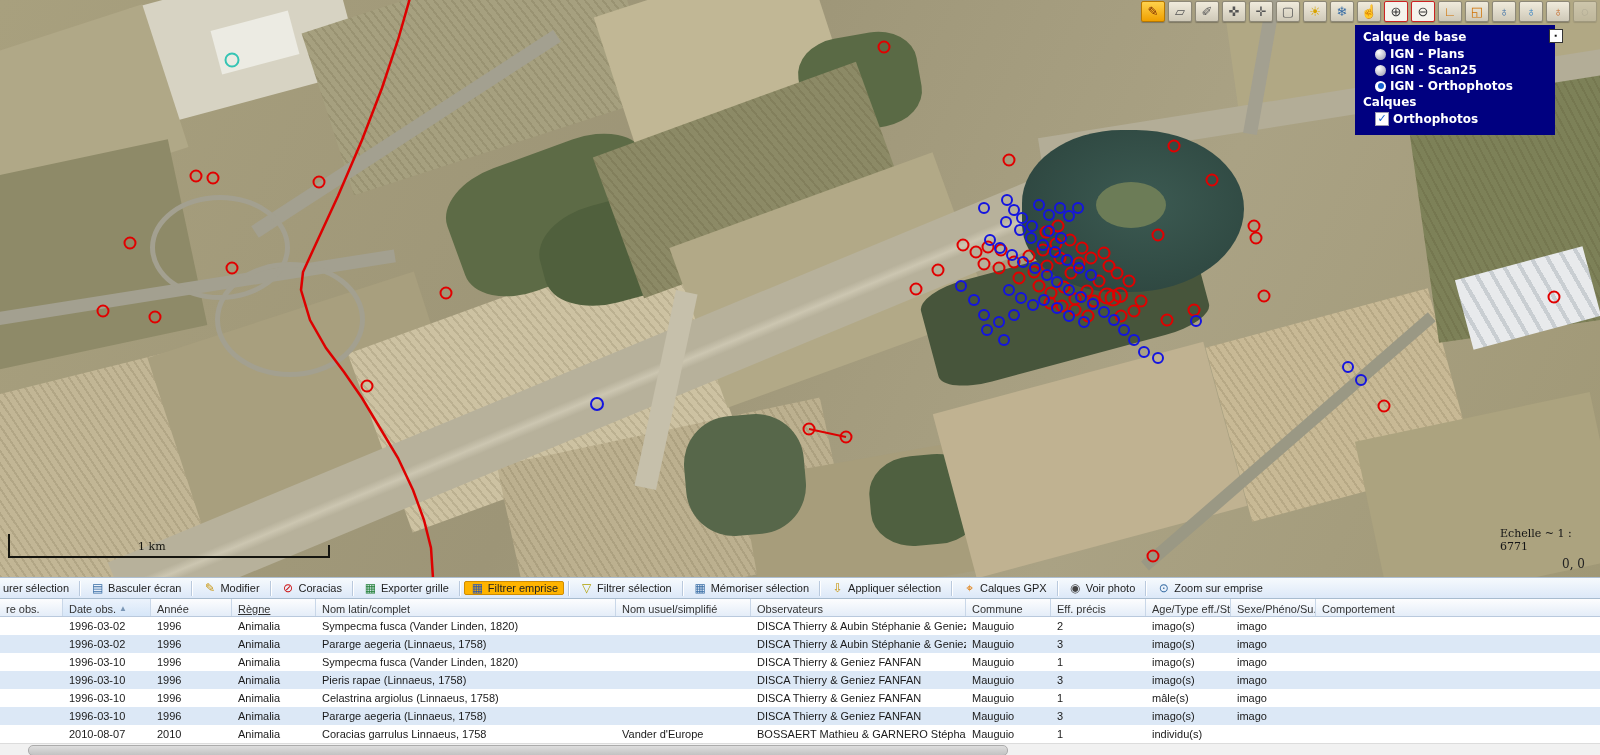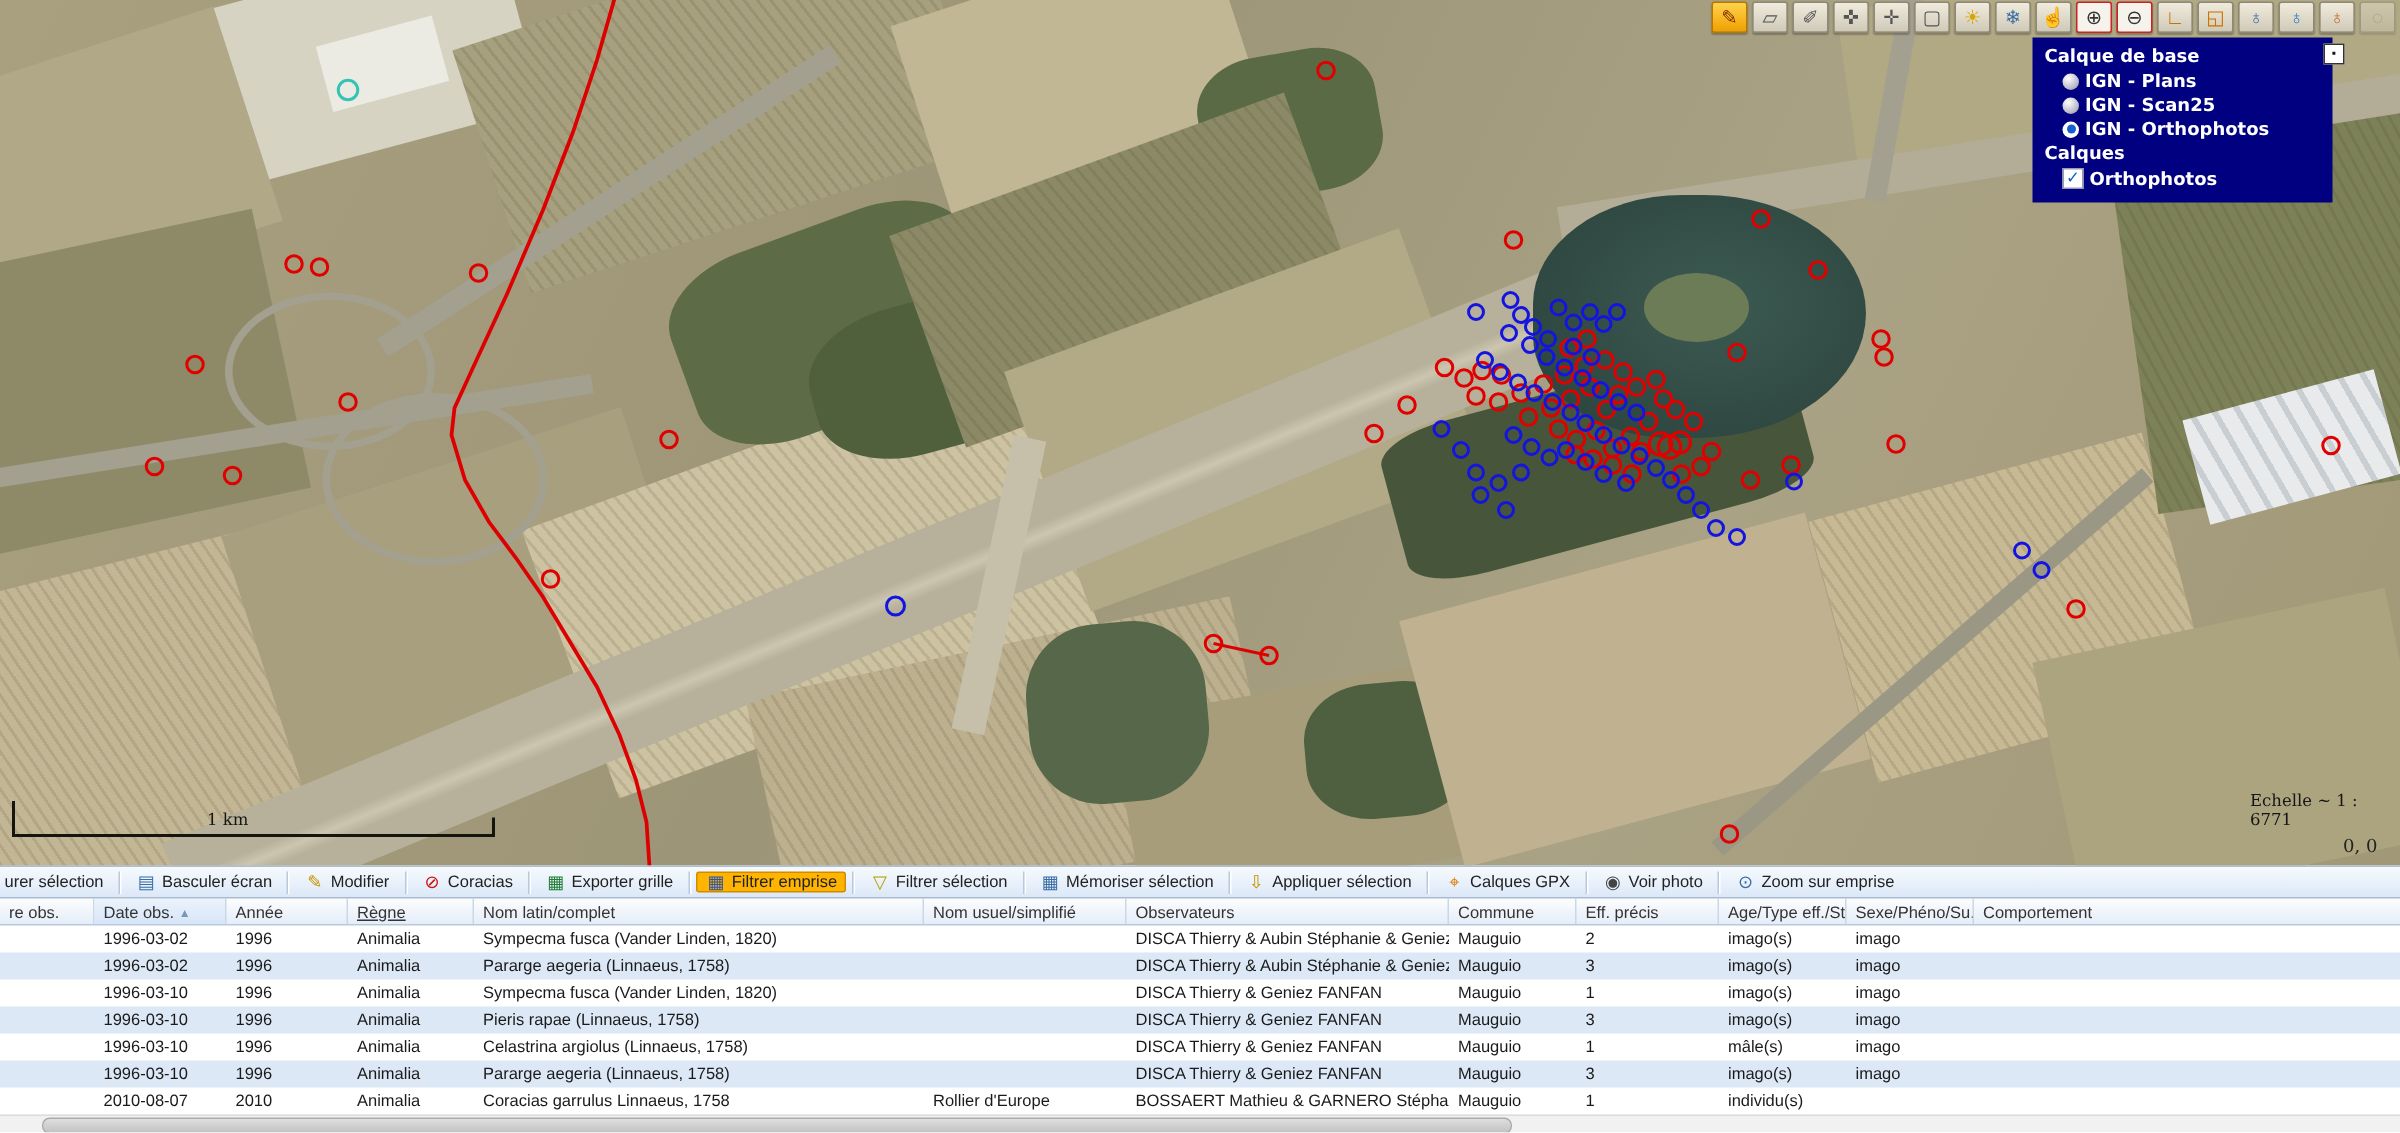--- a/index.html
+++ b/index.html
@@ -498,21 +498,21 @@
           <div class="cell" style="width: 85px;">imago(s)</div>
           <div class="cell" style="width: 85px;">imago</div>
           <div class="cell" style="width: 286px;"></div>
         </div>
         <div class="row">
           <div class="cell" style="width: 63px;"></div>
           <div class="cell" style="width: 88px;">2010-08-07</div>
           <div class="cell" style="width: 81px;">2010</div>
           <div class="cell" style="width: 84px;">Animalia</div>
           <div class="cell" style="width: 300px;">Coracias garrulus Linnaeus, 1758</div>
-          <div class="cell" style="width: 135px;">Rollier d'Europe</div>
+          <div class="cell" style="width: 135px;">Vander d'Europe</div>
           <div class="cell" style="width: 215px;">BOSSAERT Mathieu &amp; GARNERO Stéphanie</div>
           <div class="cell" style="width: 85px;">Mauguio</div>
           <div class="cell" style="width: 95px;">1</div>
           <div class="cell" style="width: 85px;">individu(s)</div>
           <div class="cell" style="width: 85px;"></div>
           <div class="cell" style="width: 286px;"></div>
         </div>
       </div>
   </div>
 

